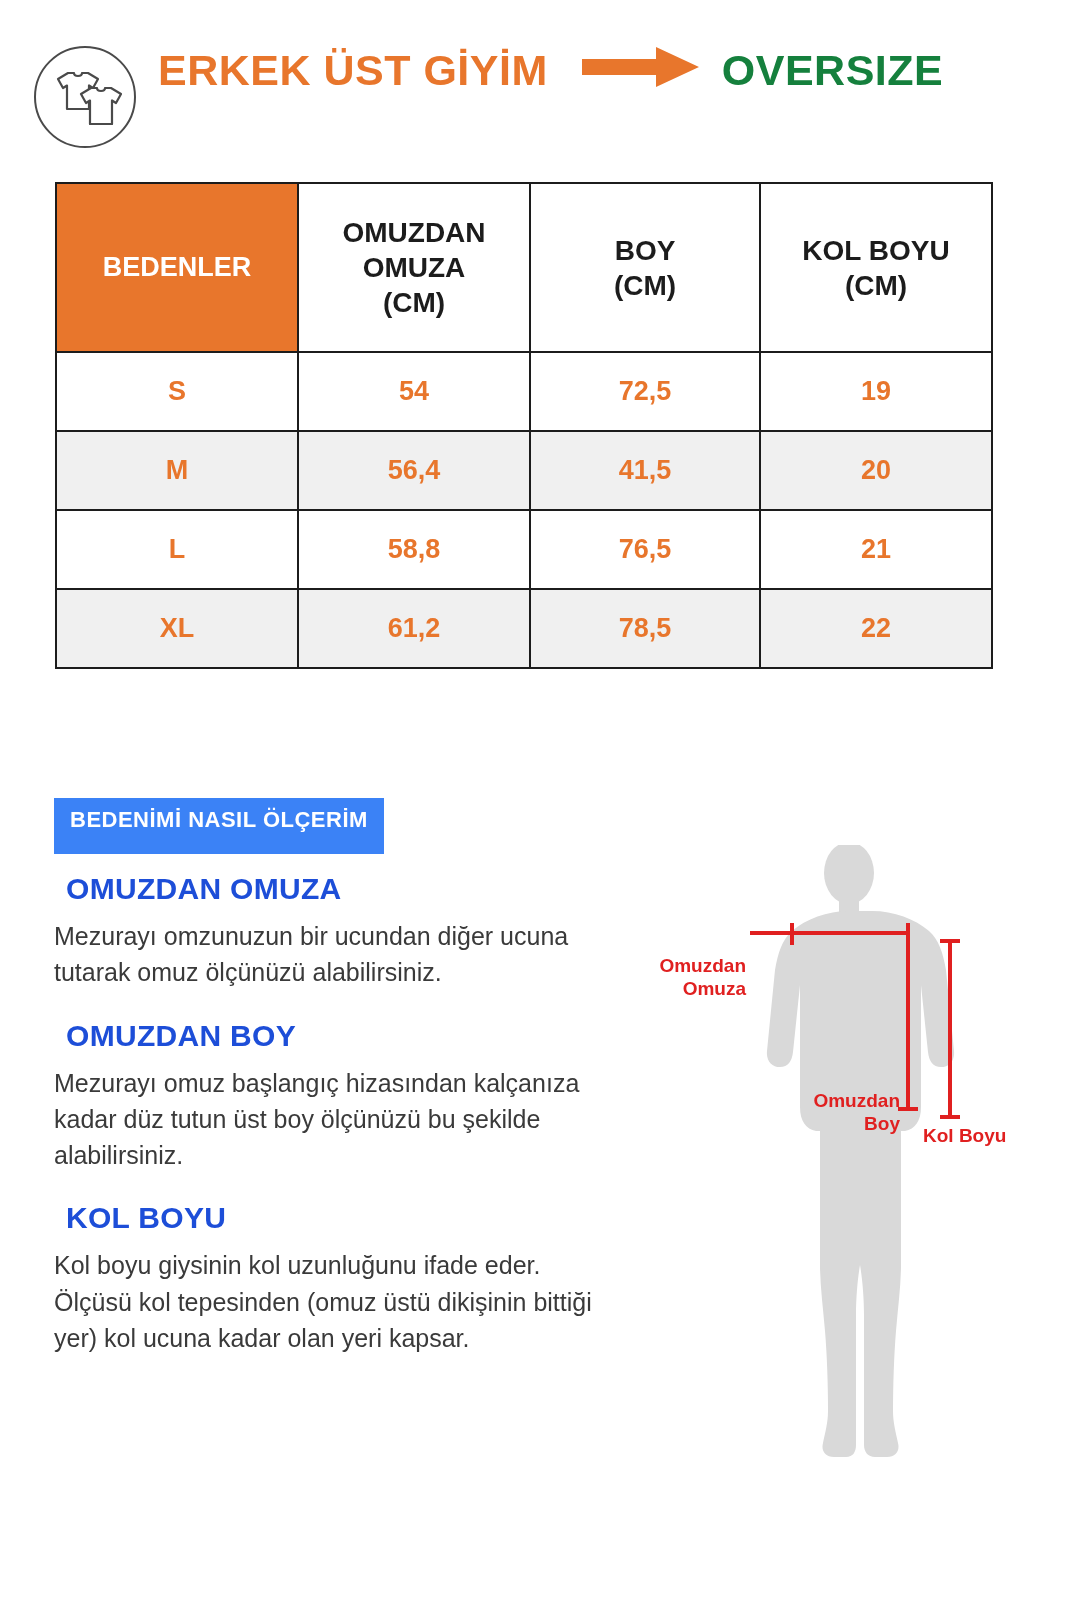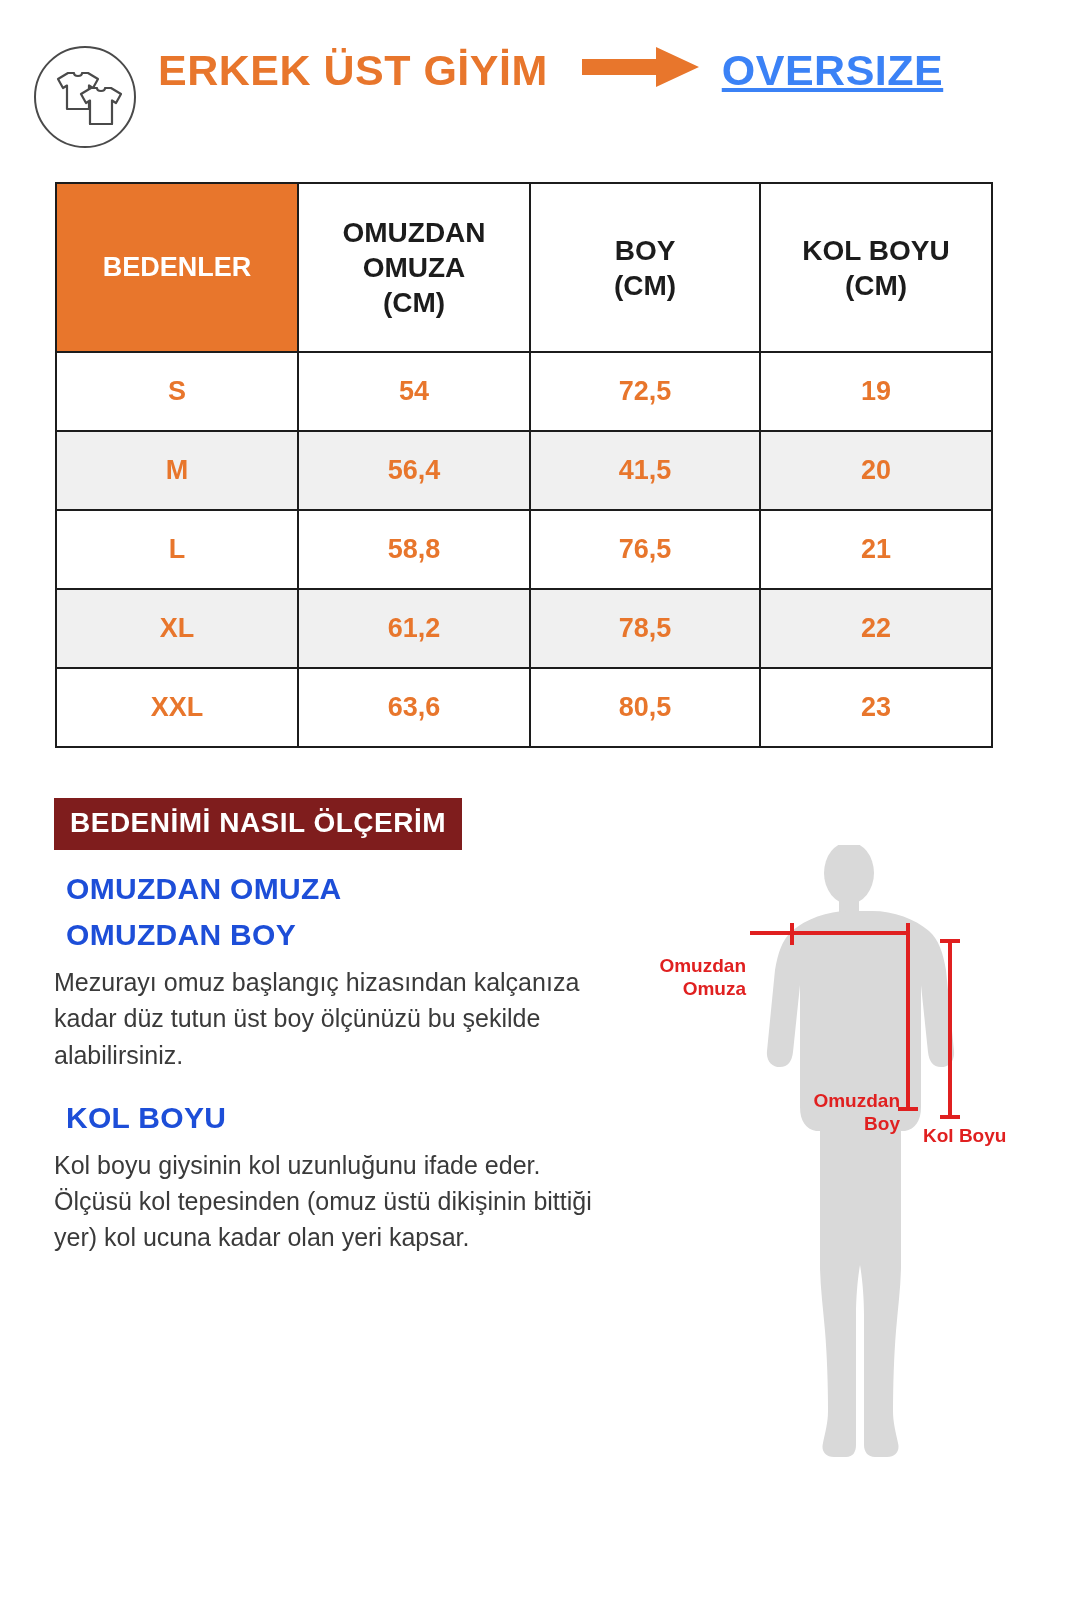--- a/index.html
+++ b/index.html
@@ -48,24 +48,23 @@
   .arrow-wrap {
     margin-left: 34px;
     margin-right: 22px;
     display: flex;
     align-items: center;
     flex: 0 0 auto;
   }
   .header-sub {
     font-size: 43px;
     font-weight: bold;
-    color: #3b82f6;
+    color: #15803d;
     letter-spacing: 0.5px;
     white-space: nowrap;
-    text-decoration: underline;
   }
 
   
   .size-table {
     position: absolute;
     left: 55px;
     top: 182px;
     width: 928px;
     border-collapse: collapse;
     table-layout: fixed;
@@ -99,26 +98,26 @@
   .col-a { width: 240px; }
   .col-b { width: 230px; }
   .col-c { width: 228px; }
   .col-d { width: 230px; }
 
   
   .howto-badge {
     position: absolute;
     left: 54px;
     top: 798px;
-    background: #7f1d1d;
+    background: #3b82f6;
     color: #ffffff;
-    font-size: 28px;
+    font-size: 22px;
     font-weight: bold;
     letter-spacing: 0.5px;
-    padding: 9px 16px 11px 16px;
+    padding: 9px 16px 21px 16px;
   }
 
   .howto-body {
     position: absolute;
     left: 54px;
     top: 872px;
     width: 560px;
   }
   .howto-h {
     color: #1d4ed8;
@@ -214,33 +213,28 @@
       <td>58,8</td>
       <td>76,5</td>
       <td>21</td>
     </tr>
     <tr class="alt">
       <td>XL</td>
       <td>61,2</td>
       <td>78,5</td>
       <td>22</td>
     </tr>
-    <tr>
-      <td>XXL</td>
-      <td>63,6</td>
-      <td>80,5</td>
-      <td>23</td>
-    </tr>
   </tbody>
 </table>
 
 <div class="howto-badge">BEDENİMİ NASIL ÖLÇERİM</div>
 
 <div class="howto-body">
   <h3 class="howto-h">OMUZDAN OMUZA</h3>
+  <p class="howto-p">Mezurayı omzunuzun bir ucundan diğer ucuna tutarak omuz ölçünüzü alabilirsiniz.</p>
 
   <h3 class="howto-h">OMUZDAN BOY</h3>
   <p class="howto-p">Mezurayı omuz başlangıç hizasından kalçanıza kadar düz tutun üst boy ölçünüzü bu şekilde alabilirsiniz.</p>
 
   <h3 class="howto-h">KOL BOYU</h3>
   <p class="howto-p last">Kol boyu giysinin kol uzunluğunu ifade eder. Ölçüsü kol tepesinden (omuz üstü dikişinin bittiği yer) kol ucuna kadar olan yeri kapsar.</p>
 </div>
 
 <div class="figure">
   <svg width="440" height="620" viewBox="0 0 440 620">

